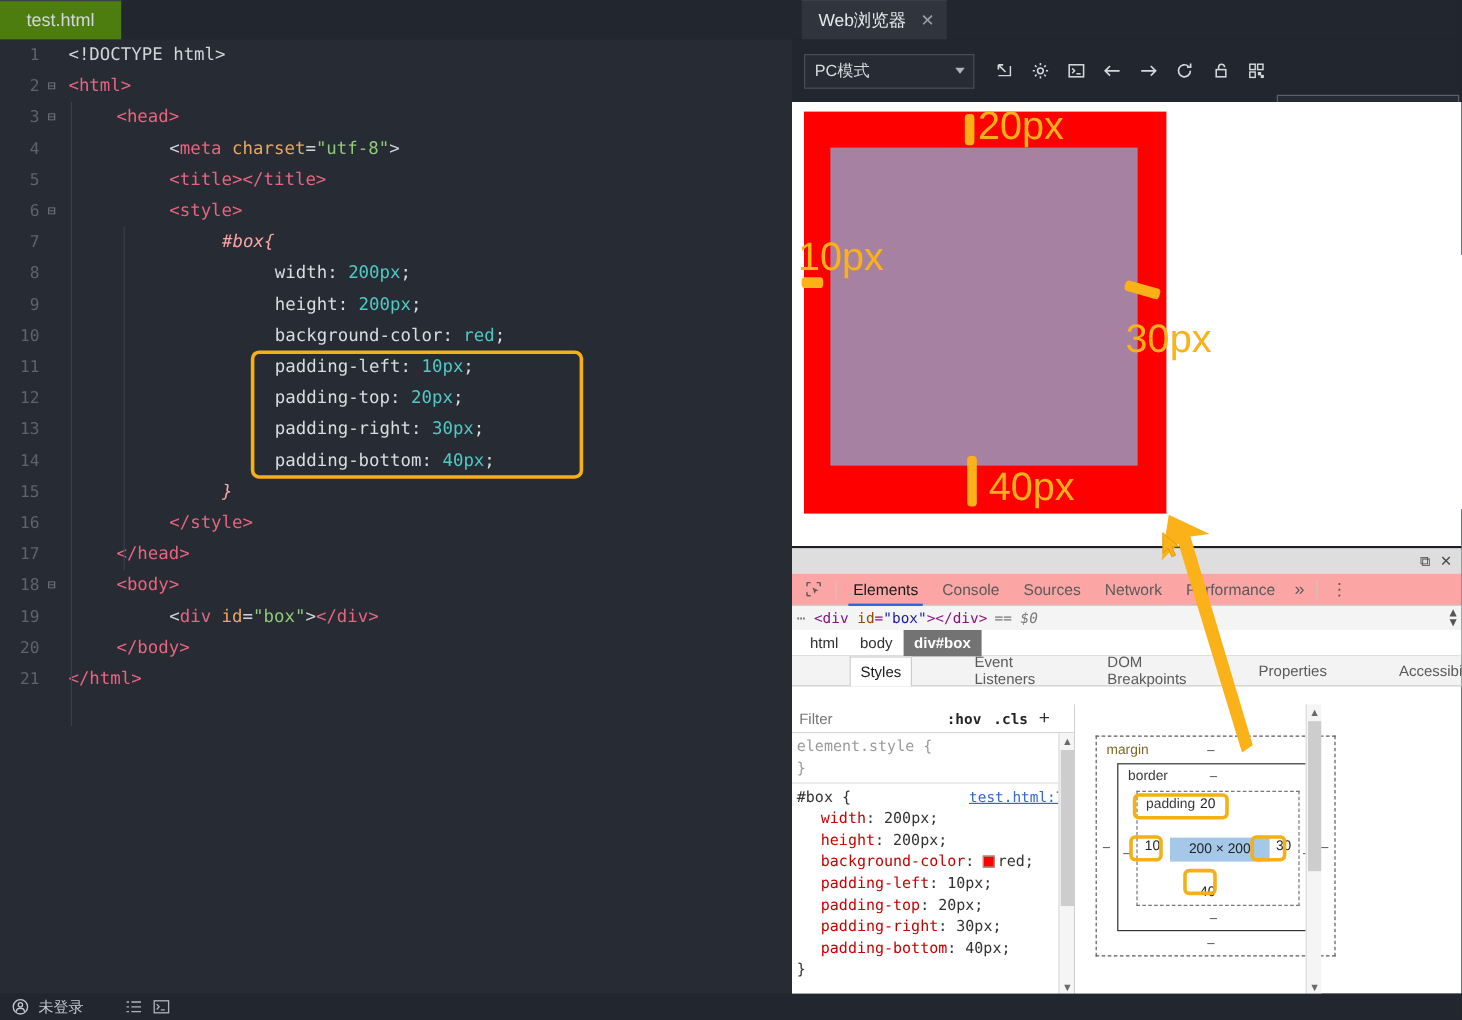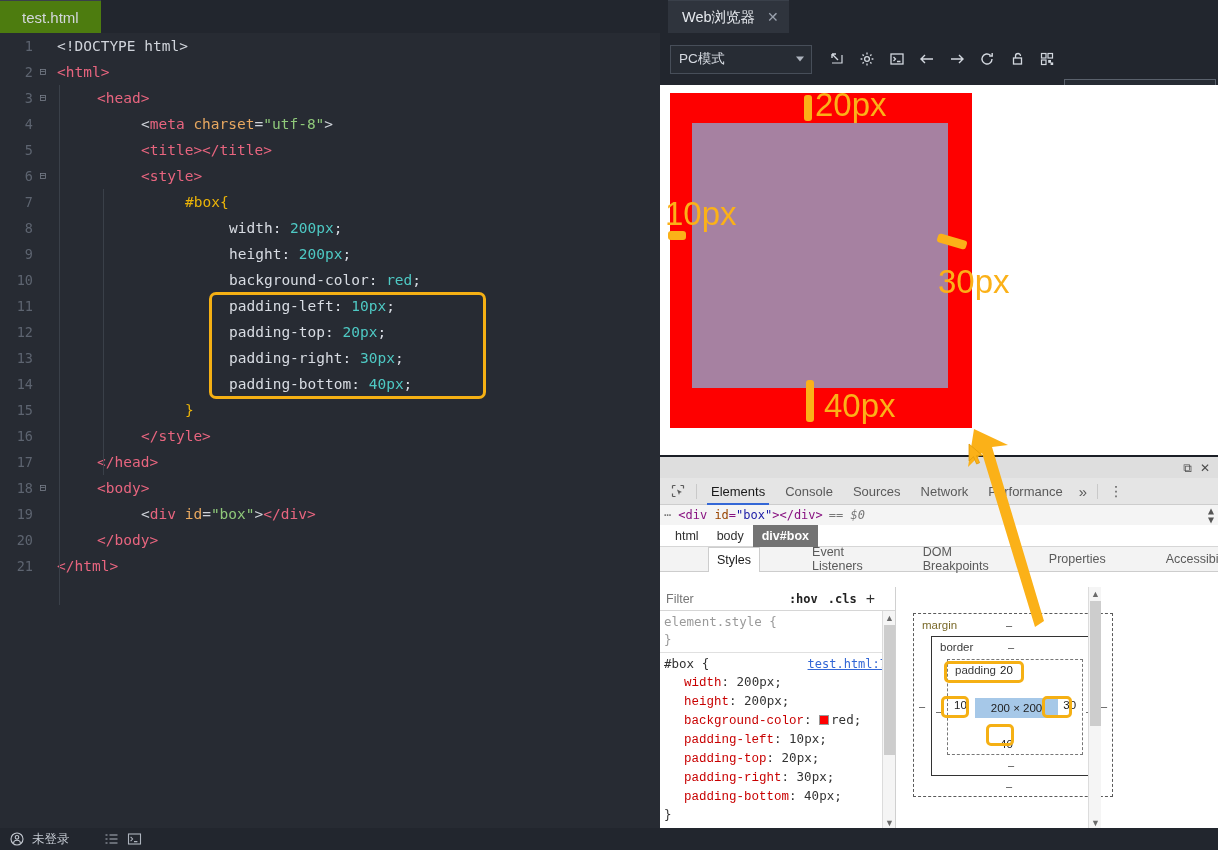--- a/index.html
+++ b/index.html
@@ -54,21 +54,21 @@
   .fold {
     display: inline-block; width: 20px; text-align: center;
     color: #7b828e; font-size: 11px; flex: none;
   }
   .code-txt { padding-left: 4px; }
   
   .t-punct  { color: #cfd3da; }
   .t-tag    { color: #e8657f; }
   .t-attr   { color: #e8a860; text-align: right; }
   .t-str    { color: #8fc97a; }
-  .t-sel    { color: #eab308; }
+  .t-sel    { color: #fca5a5; font-style: italic; }
   .t-prop   { color: #d8dce3; }
   .t-val    { color: #4ec9c4; }
   .t-plain  { color: #d0d4db; }
   .t-doctype{ color: #d0d4db; }
 
   
   .guide {
     position: absolute; top: 0; width: 1px; height: 26px;
     background: #3a4049;
   }
@@ -183,21 +183,21 @@
     border-top: 2px solid #1b1f26;
     font-family: "Liberation Sans", sans-serif;
   }
   #dt-titlebar {
     height: 21px; background: #dedede;
     display: flex; align-items: center; justify-content: flex-end;
     gap: 8px; padding-right: 8px;
     color: #4a4a4a; font-size: 12px;
   }
   #dt-tabs {
-    height: 27px; background: #e5e5e5;
+    height: 27px; background: #fca5a5;
     border-bottom: 1px solid #cdcdcd;
     display: flex; align-items: center;
     padding-left: 4px;
   }
   .dt-tab {
     height: 27px; padding: 0 10px;
     display: flex; align-items: center;
     font-size: 13px; color: #5a5a5a;
     position: relative;
   }
@@ -279,21 +279,21 @@
   #filter-row .f-plus { color: #333; font-size: 16px; padding-right: 14px; }
 
   .css-block {
     font-family: "DejaVu Sans Mono", monospace;
     font-size: 12.5px; line-height: 18px;
     color: #333;
     padding: 2px 0 2px 4px;
   }
   .css-block.greyed { color: #9a9a9a; border-bottom: 1px solid #e0e0e0; padding-bottom: 3px;}
   .css-sel { color: #333; }
-  .css-prop { color: #c80000; padding-left: 20px; font-family: Liberation Mono, monospace; }
+  .css-prop { color: #c80000; padding-left: 20px; }
   .css-pval { color: #333; }
   .src-link {
     float: right; color: #3367d6; text-decoration: underline;
     font-size: 12px; padding-right: 8px;
   }
   .swatch {
     display: inline-block; width: 10px; height: 10px;
     background: #ff0000; border: 1px solid #999;
     vertical-align: -1px; margin-right: 2px;
   }

